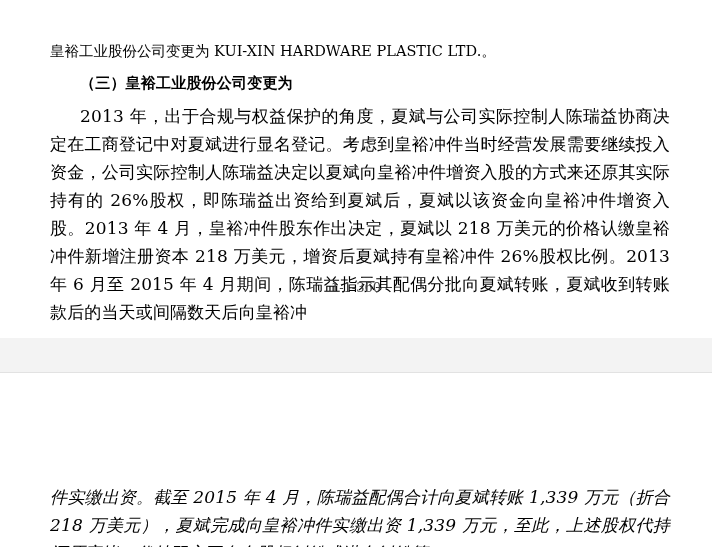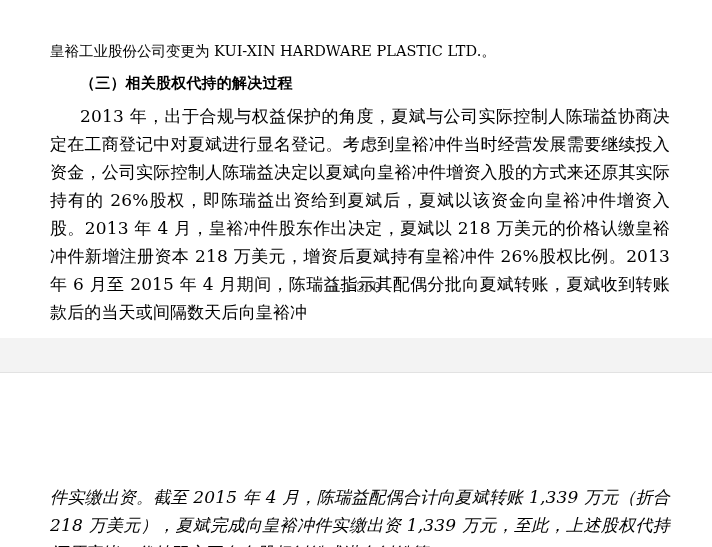--- a/index.html
+++ b/index.html
@@ -116,21 +116,21 @@
   }
 </style>
 </head>
 <body>
 
 <div class="page">
 
   <div class="cropped-line">皇裕工业股份公司变更为 KUI-XIN HARDWARE PLASTIC LTD.。</div>
 
   <div class="doc-body">
-    <p class="heading">（三）相关股权代持的解决过程</p>
+    <p class="heading">（三）皇裕工业股份公司变更为</p>
     <p class="para">2013 年，出于合规与权益保护的角度，夏斌与公司实际控制人陈瑞益协商决定在工商登记中对夏斌进行显名登记。考虑到皇裕冲件当时经营发展需要继续投入资金，公司实际控制人陈瑞益决定以夏斌向皇裕冲件增资入股的方式来还原其实际持有的 26%股权，即陈瑞益出资给到夏斌后，夏斌以该资金向皇裕冲件增资入股。2013 年 4 月，皇裕冲件股东作出决定，夏斌以 218 万美元的价格认缴皇裕冲件新增注册资本 218 万美元，增资后夏斌持有皇裕冲件 26%股权比例。2013 年 6 月至 2015 年 4 月期间，陈瑞益指示其配偶分批向夏斌转账，夏斌收到转账款后的当天或间隔数天后向皇裕冲</p>
   </div>
 
   <div class="page-number">1-1-360</div>
 
   <div class="page-gap-line-top"></div>
   <div class="page-gap"></div>
   <div class="page-gap-line-bottom"></div>
 
   <div class="page-two">

